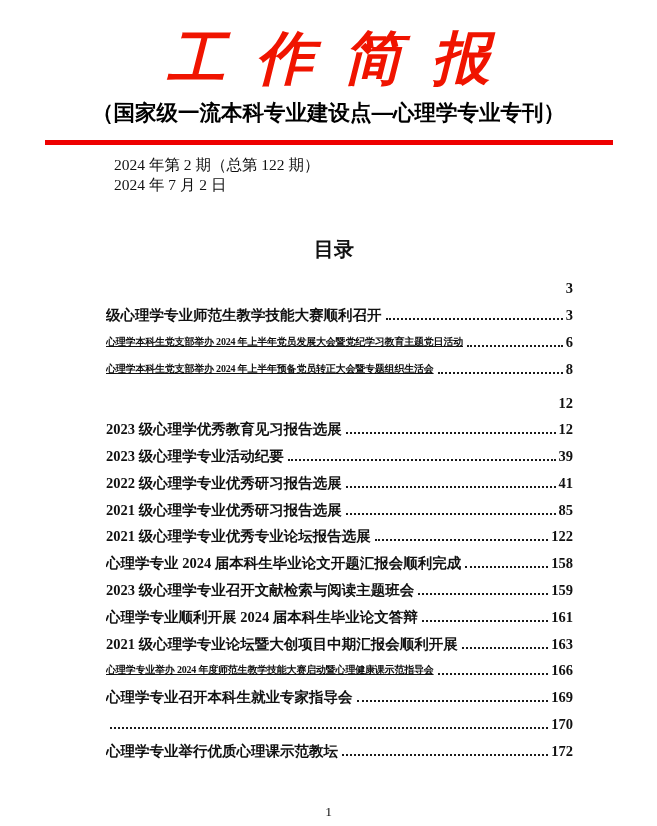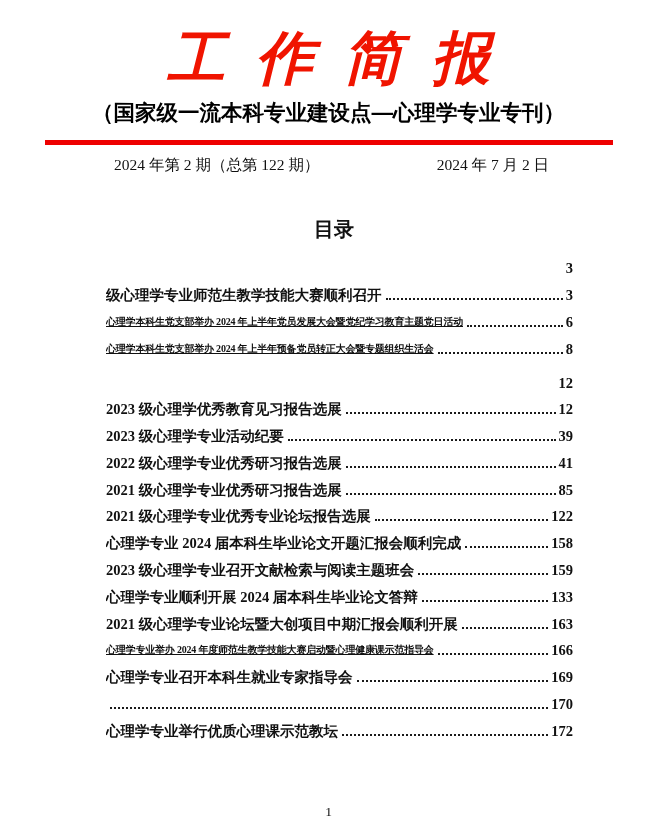--- a/index.html
+++ b/index.html
@@ -40,24 +40,25 @@
     color:#000;
   }
   .red-rule{
     margin:14px 0 0 45px;
     width:568px;height:5px;
     background:var(--red-rule);
   }
   .issue-row{
     display:flex;
     justify-content:space-between;
-    padding:10px 108px 0 114px;
+    padding:10px 75px 0 114px;
     font-size:15.5px;
     line-height:20px;
     font-family:"Liberation Serif", serif;
+    flex-direction:column;
   }
   .toc-heading{
     margin-top:42px;
     text-align:center;
     font-family:"Liberation Sans", sans-serif;
     font-weight:bold;
     font-size:20px;
     line-height:24px;
     padding-left:11px;
   }
@@ -190,21 +191,21 @@
         <span class="toc-page">158</span>
       </div>
       <div class="toc-row item">
         <span class="toc-text">2023 级心理学专业召开文献检索与阅读主题班会</span>
         <span class="toc-dots"></span>
         <span class="toc-page">159</span>
       </div>
       <div class="toc-row item">
         <span class="toc-text">心理学专业顺利开展 2024 届本科生毕业论文答辩</span>
         <span class="toc-dots"></span>
-        <span class="toc-page">133</span>
+        <span class="toc-page">161</span>
       </div>
       <div class="toc-row item">
         <span class="toc-text">2021 级心理学专业论坛暨大创项目中期汇报会顺利开展</span>
         <span class="toc-dots"></span>
         <span class="toc-page">163</span>
       </div>
       <div class="toc-row item condensed">
         <span class="toc-text">心理学专业举办 2024 年度师范生教学技能大赛启动暨心理健康课示范指导会</span>
         <span class="toc-dots"></span>
         <span class="toc-page">166</span>

